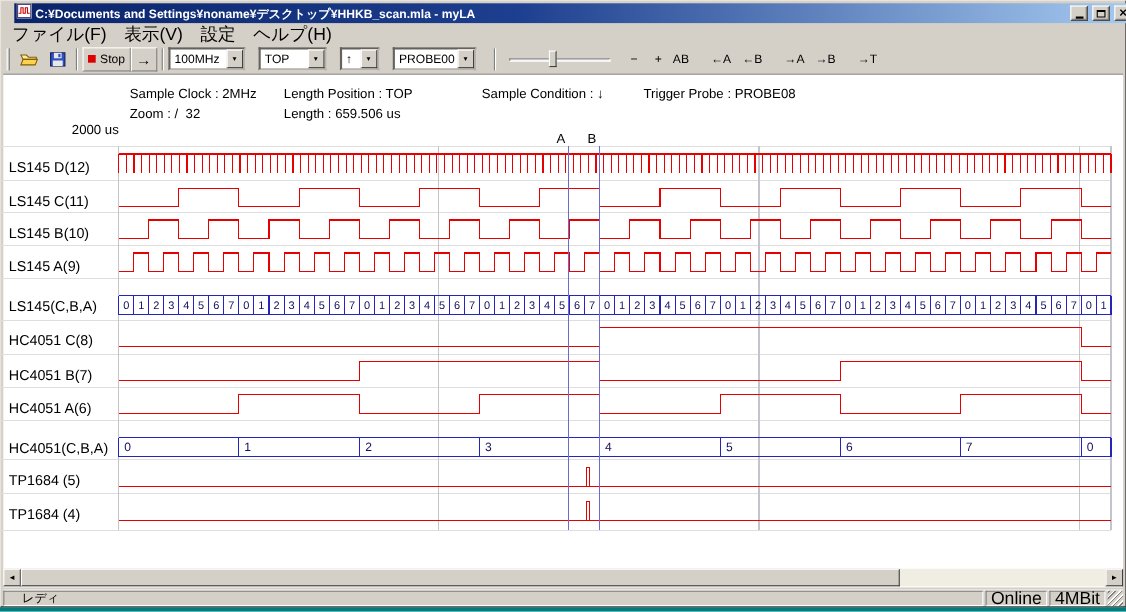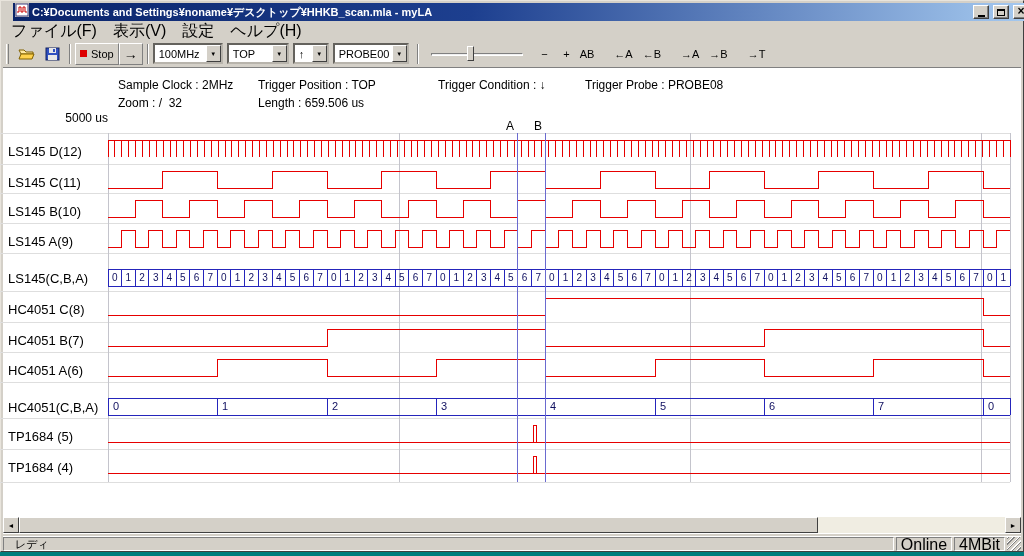--- a/index.html
+++ b/index.html
@@ -14,37 +14,37 @@
   .glyph-close{font-weight:bold;font-size:12px;margin-top:-2px}
   .menubar{position:absolute;left:3px;top:22px;width:1018px;height:18px;display:flex;align-items:center;font-size:16px;background:#d4d0c8}
   .menu-item{padding:2px 8px;color:#000}
   .toolbar{position:absolute;left:3px;top:40px;width:1018px;height:28px;display:flex;align-items:center;padding:0 2px;background:#d4d0c8;border-bottom:1px solid #808080}
   .tgrip{width:3px;height:20px;border-left:1px solid #fff;border-right:1px solid #808080;margin:0 4px 0 1px}
   .tbtn{height:22px;min-width:22px;display:flex;align-items:center;justify-content:flex-end;background:transparent;border:1px solid transparent;font-size:11px;padding:0 4px;gap:4px;color:#000;font-family:"Liberation Sans",sans-serif}
   .tbtn.raised{border-color:#fff #808080 #808080 #fff;background:#d4d0c8}
   .stopicon{width:7px;height:7px;background:#dd0000;display:inline-block}
   .run-arrow{font-size:14px;font-weight:bold}
   .vsep{width:2px;height:20px;border-left:1px solid #808080;border-right:1px solid #fff;margin:0 4px}
-  .combo{height:21px;background:#fff;border:2px inset #b8b4ac;display:flex;align-items:center;position:relative;padding-left:4px;font-size:11px;margin-right:4px}
+  .combo{height:21px;background:#fff;border:2px inset #b8b4ac;display:flex;align-items:center;position:relative;padding-left:4px;font-size:11px;margin-right:12px}
   .combo-arrow{position:absolute;right:0;top:0;bottom:0;width:15px;background:#d4d0c8;border:1px solid;border-color:#fff #404040 #404040 #fff;font-size:6px;display:flex;align-items:center;justify-content:center;color:#000}
   .slider{width:96px;height:22px;position:relative;margin:0 6px}
   .slider-track{position:absolute;left:2px;right:2px;top:10px;height:3px;border:1px solid;border-color:#808080 #fff #fff #808080;background:#efefef}
   .slider-thumb{position:absolute;left:38px;top:3px;width:7px;height:15px;background:#d4d0c8;border:1px solid;border-color:#fff #404040 #404040 #fff}
   .grp{margin-left:10px}
   .content{position:absolute;left:3px;top:68px;width:1018px;height:466px;background:#fff}
   .info{position:absolute;font-size:12px;color:#000;white-space:pre}
   .timebase{position:absolute;left:38px;top:111px;width:70px;text-align:right;font-size:12px;color:#000}
   #wave-svg{position:absolute;left:0;top:118px}
   #wave-svg text{font-family:"Liberation Sans",sans-serif}
   .hscroll{position:absolute;left:3px;top:517px;width:1018px;height:16px;background:#f0ede2;display:flex}
   .scroll-btn{width:16px;height:16px;background:#d4d0c8;border:1px solid;border-color:#fff #404040 #404040 #fff;font-size:7px;display:flex;align-items:center;justify-content:center;color:#000;flex:0 0 auto}
   .scroll-track{flex:1;position:relative}
   .scroll-thumb{position:absolute;left:0;top:0;height:16px;width:81%;background:#d4d0c8;border:1px solid;border-color:#fff #404040 #404040 #fff}
   .statusbar{position:absolute;left:3px;top:536px;width:1018px;height:15px;background:#d4d0c8;display:flex;align-items:stretch;gap:2px;font-size:11px;border-top:1px solid #fff}
-  .sb-main{flex:1;border:1px solid;border-color:#808080 #fff #fff #808080;padding:0 11px;line-height:13px}
+  .sb-main{flex:1;border:1px solid;border-color:#808080 #fff #fff #808080;padding:0 16px;line-height:13px}
   .sb-cell{border:1px solid;border-color:#808080 #fff #fff #808080;padding:0 4px;font-size:16px;line-height:13px}
   .sb-grip{width:14px;background:repeating-linear-gradient(-45deg,#d4d0c8 0 2px,#808080 2px 3px,#fff 3px 4px)}
 </style>
 </head>
 <body>
 
 <div class="frame"></div>
 
 <div class="titlebar">
   <span class="app-icon">
@@ -125,26 +125,26 @@
   <button class="tbtn grp">←A</button>
   <button class="tbtn">←B</button>
   <button class="tbtn grp">→A</button>
   <button class="tbtn">→B</button>
   <button class="tbtn grp">→T</button>
 </div>
 
 <div class="content"></div>
 
 <span class="info" style="left:118px;top:78px">Sample Clock : 2MHz</span>
-<span class="info" style="left:258px;top:78px">Trigger Position : TOP</span>
-<span class="info" style="left:438px;top:78px">Trigger Condition : ↓</span>
+<span class="info" style="left:258px;top:78px">Length Position : TOP</span>
+<span class="info" style="left:438px;top:78px">Sample Condition : ↓</span>
 <span class="info" style="left:585px;top:78px">Trigger Probe : PROBE08</span>
 <span class="info" style="left:118px;top:96px">Zoom : /  32</span>
 <span class="info" style="left:258px;top:96px">Length : 659.506 us</span>
-<span class="timebase">5000 us</span>
+<span class="timebase">2000 us</span>
 
 <svg id="wave-svg" width="1024" height="390">
     <path d="M0 15H1010M0 46H1010M0 75H1010M0 105H1010M0 135H1010M0 173H1010M0 204H1010M0 234H1010M0 264H1010M0 300H1010M0 331H1010M0 364H1010" stroke="#dedede" stroke-width="1" fill="none" shape-rendering="crispEdges"></path>
     <path d="M108 15V364M1010 15V364M399 15V364M690 15V364M981 15V364" stroke="#c4c4cc" stroke-width="1" fill="none" shape-rendering="crispEdges"></path>
     <text x="8" y="38" fill="#000" font-size="13">LS145 D(12)</text>
     <path d="M108 22H1010M108.0 22V39M114.9 22V39M121.8 22V39M128.7 22V39M135.5 22V39M142.4 22V39M149.3 22V39M156.2 22V39M163.1 22V39M170.0 22V39M176.9 22V39M183.7 22V39M190.6 22V39M197.5 22V39M204.4 22V39M211.3 22V39M218.2 22V39M225.1 22V39M231.9 22V39M238.8 22V39M245.7 22V39M252.6 22V39M259.5 22V39M266.4 22V39M273.3 22V39M280.1 22V39M287.0 22V39M293.9 22V39M300.8 22V39M307.7 22V39M314.6 22V39M321.5 22V39M328.3 22V39M335.2 22V39M342.1 22V39M349.0 22V39M355.9 22V39M362.8 22V39M369.6 22V39M376.5 22V39M383.4 22V39M390.3 22V39M397.2 22V39M404.1 22V39M411.0 22V39M417.8 22V39M424.7 22V39M431.6 22V39M438.5 22V39M445.4 22V39M452.3 22V39M459.2 22V39M466.0 22V39M472.9 22V39M479.8 22V39M486.7 22V39M493.6 22V39M500.5 22V39M507.4 22V39M514.2 22V39M521.1 22V39M528.0 22V39M534.9 22V39M541.8 22V39M548.7 22V39M555.6 22V39M562.4 22V39M569.3 22V39M576.2 22V39M583.1 22V39M590.0 22V39M596.9 22V39M603.8 22V39M610.6 22V39M617.5 22V39M624.4 22V39M631.3 22V39M638.2 22V39M645.1 22V39M652.0 22V39M658.8 22V39M665.7 22V39M672.6 22V39M679.5 22V39M686.4 22V39M693.3 22V39M700.2 22V39M707.0 22V39M713.9 22V39M720.8 22V39M727.7 22V39M734.6 22V39M741.5 22V39M748.4 22V39M755.2 22V39M762.1 22V39M769.0 22V39M775.9 22V39M782.8 22V39M789.7 22V39M796.5 22V39M803.4 22V39M810.3 22V39M817.2 22V39M824.1 22V39M831.0 22V39M837.9 22V39M844.7 22V39M851.6 22V39M858.5 22V39M865.4 22V39M872.3 22V39M879.2 22V39M886.1 22V39M892.9 22V39M899.8 22V39M906.7 22V39M913.6 22V39M920.5 22V39M927.4 22V39M934.3 22V39M941.1 22V39M948.0 22V39M954.9 22V39M961.8 22V39M968.7 22V39M975.6 22V39M982.5 22V39M989.3 22V39M996.2 22V39M1003.1 22V39M1010.0 22V39" fill="none" stroke="#e60000" stroke-width="1" shape-rendering="crispEdges"></path>
     <text x="8" y="69" fill="#000" font-size="13">LS145 C(11)</text>
     <path d="M108 70H162.5V53H217.0V70H272.0V53H327.0V70H381.5V53H436.0V70H490.5V53H545.0V70H600.0V53H655.0V70H709.5V53H764.0V70H818.5V53H873.0V70H928.0V53H983.0V70H1010" fill="none" stroke="#e60000" stroke-width="1" shape-rendering="crispEdges"></path>
     <text x="8" y="98" fill="#000" font-size="13">LS145 B(10)</text>
     <path d="M108 99H135.3V82H162.5V99H189.8V82H217.0V99H244.5V82H272.0V99H299.5V82H327.0V99H354.3V82H381.5V99H408.8V82H436.0V99H463.3V82H490.5V99H517.8V82H545.0V99H572.5V82H600.0V99H627.5V82H655.0V99H682.3V82H709.5V99H736.8V82H764.0V99H791.3V82H818.5V99H845.8V82H873.0V99H900.5V82H928.0V99H955.5V82H983.0V99H1010" fill="none" stroke="#e60000" stroke-width="1" shape-rendering="crispEdges"></path>

